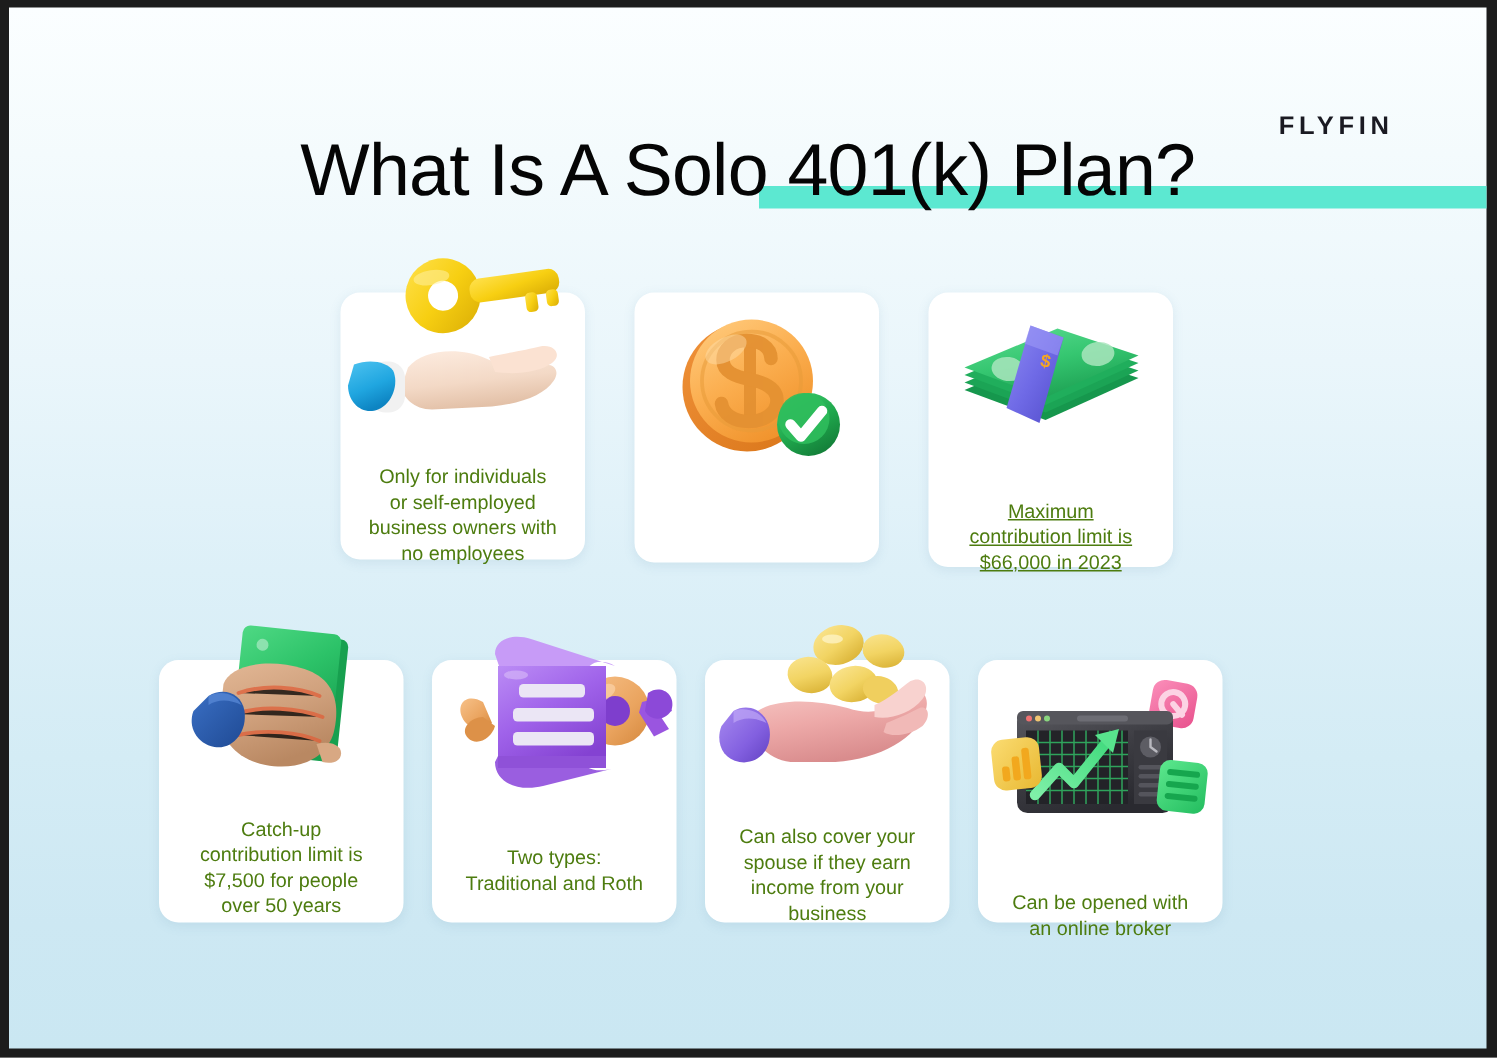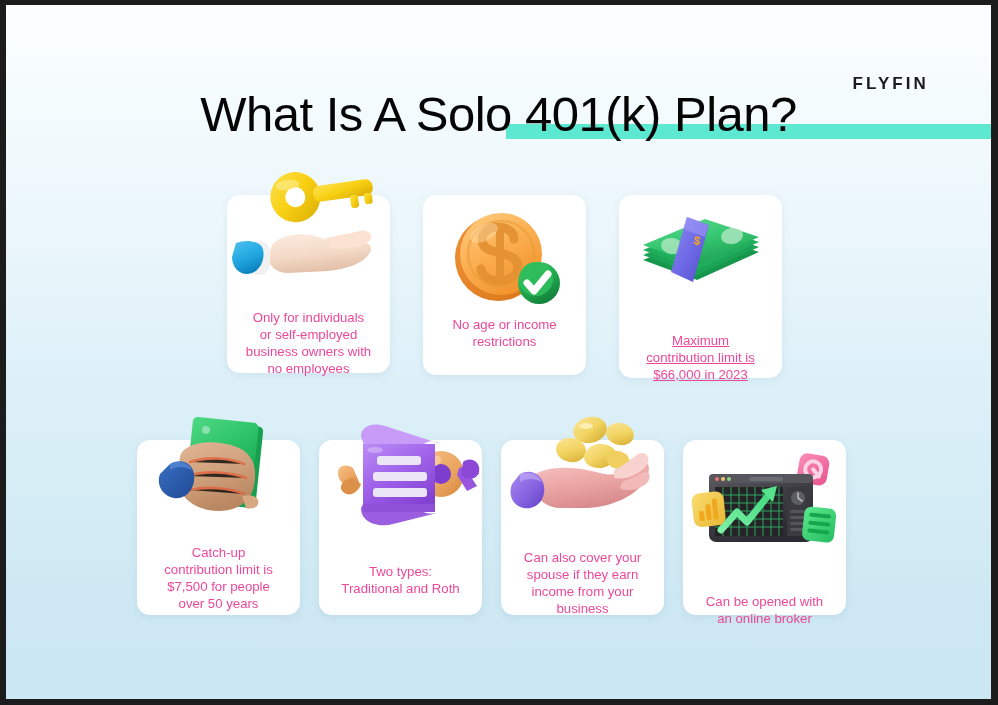--- a/index.html
+++ b/index.html
@@ -79,21 +79,21 @@
   .row { position: absolute; display: flex; }
 
   #row-top {
     top: 190px;
     left: 221px;
     align-items: flex-start;
     gap: 33px;
   }
   #row-bottom {
     top: 435px;
-    left: 131px;
+    left: 100px;
     align-items: flex-start;
     gap: 19px;
   }
 
   .card {
     position: relative;
     background: #ffffff;
     border-radius: 13px;
     box-shadow: 0 2px 7px rgba(90,140,170,0.13);
     display: flex;
@@ -105,21 +105,21 @@
     position: relative;
     width: 100%;
     display: flex;
     align-items: flex-end;
     justify-content: center;
   }
 
   .card .caption {
     font-size: 13.2px;
     line-height: 17px;
-    color: #ec4899;
+    color: #4d7c0f;
     text-align: center;
     white-space: pre-line;
     padding: 0 7px;
   }
 
   
   #card-1 { width: 163px; height: 178px; padding-top: 62px; }
   #card-1 .art { height: 44px; }
   #card-1 .caption { margin-top: 8px; }
 
@@ -240,22 +240,20 @@
               <path d="M74 32 C74 24 66 20 58 20 C48 20 42 26 42 33 C42 41 50 44 60 46
                        C70 48 78 52 78 60 C78 68 70 74 59 74 C49 74 42 69 41 62" fill="none" stroke="#e49132" stroke-width="9" stroke-linecap="round"></path>
             </g>
             <ellipse cx="44" cy="26" rx="15" ry="8" fill="#ffe0ac" opacity="0.45" transform="rotate(-28 44 26)"></ellipse>
 
             <circle cx="99" cy="76" r="21" fill="url(#checkG)"></circle>
             <circle cx="96" cy="72" r="17" fill="#2fbd5c" opacity="0.9"></circle>
             <path d="M87 76 l7 8 l14 -17" fill="none" stroke="#ffffff" stroke-width="7" stroke-linecap="round" stroke-linejoin="round"></path>
           </svg>
         </div>
-        <div class="caption">No age or income
-restrictions</div>
       </div>
 
       <div class="card" id="card-3">
         <div class="art">
           <svg width="140" height="84" viewBox="0 0 140 84">
             <defs>
               <linearGradient id="billG" x1="0" y1="0" x2="0.5" y2="1">
                 <stop offset="0" stop-color="#5ddd92"></stop>
                   <stop offset="0.55" stop-color="#35c670"></stop>
                 <stop offset="1" stop-color="#1fa355"></stop>

